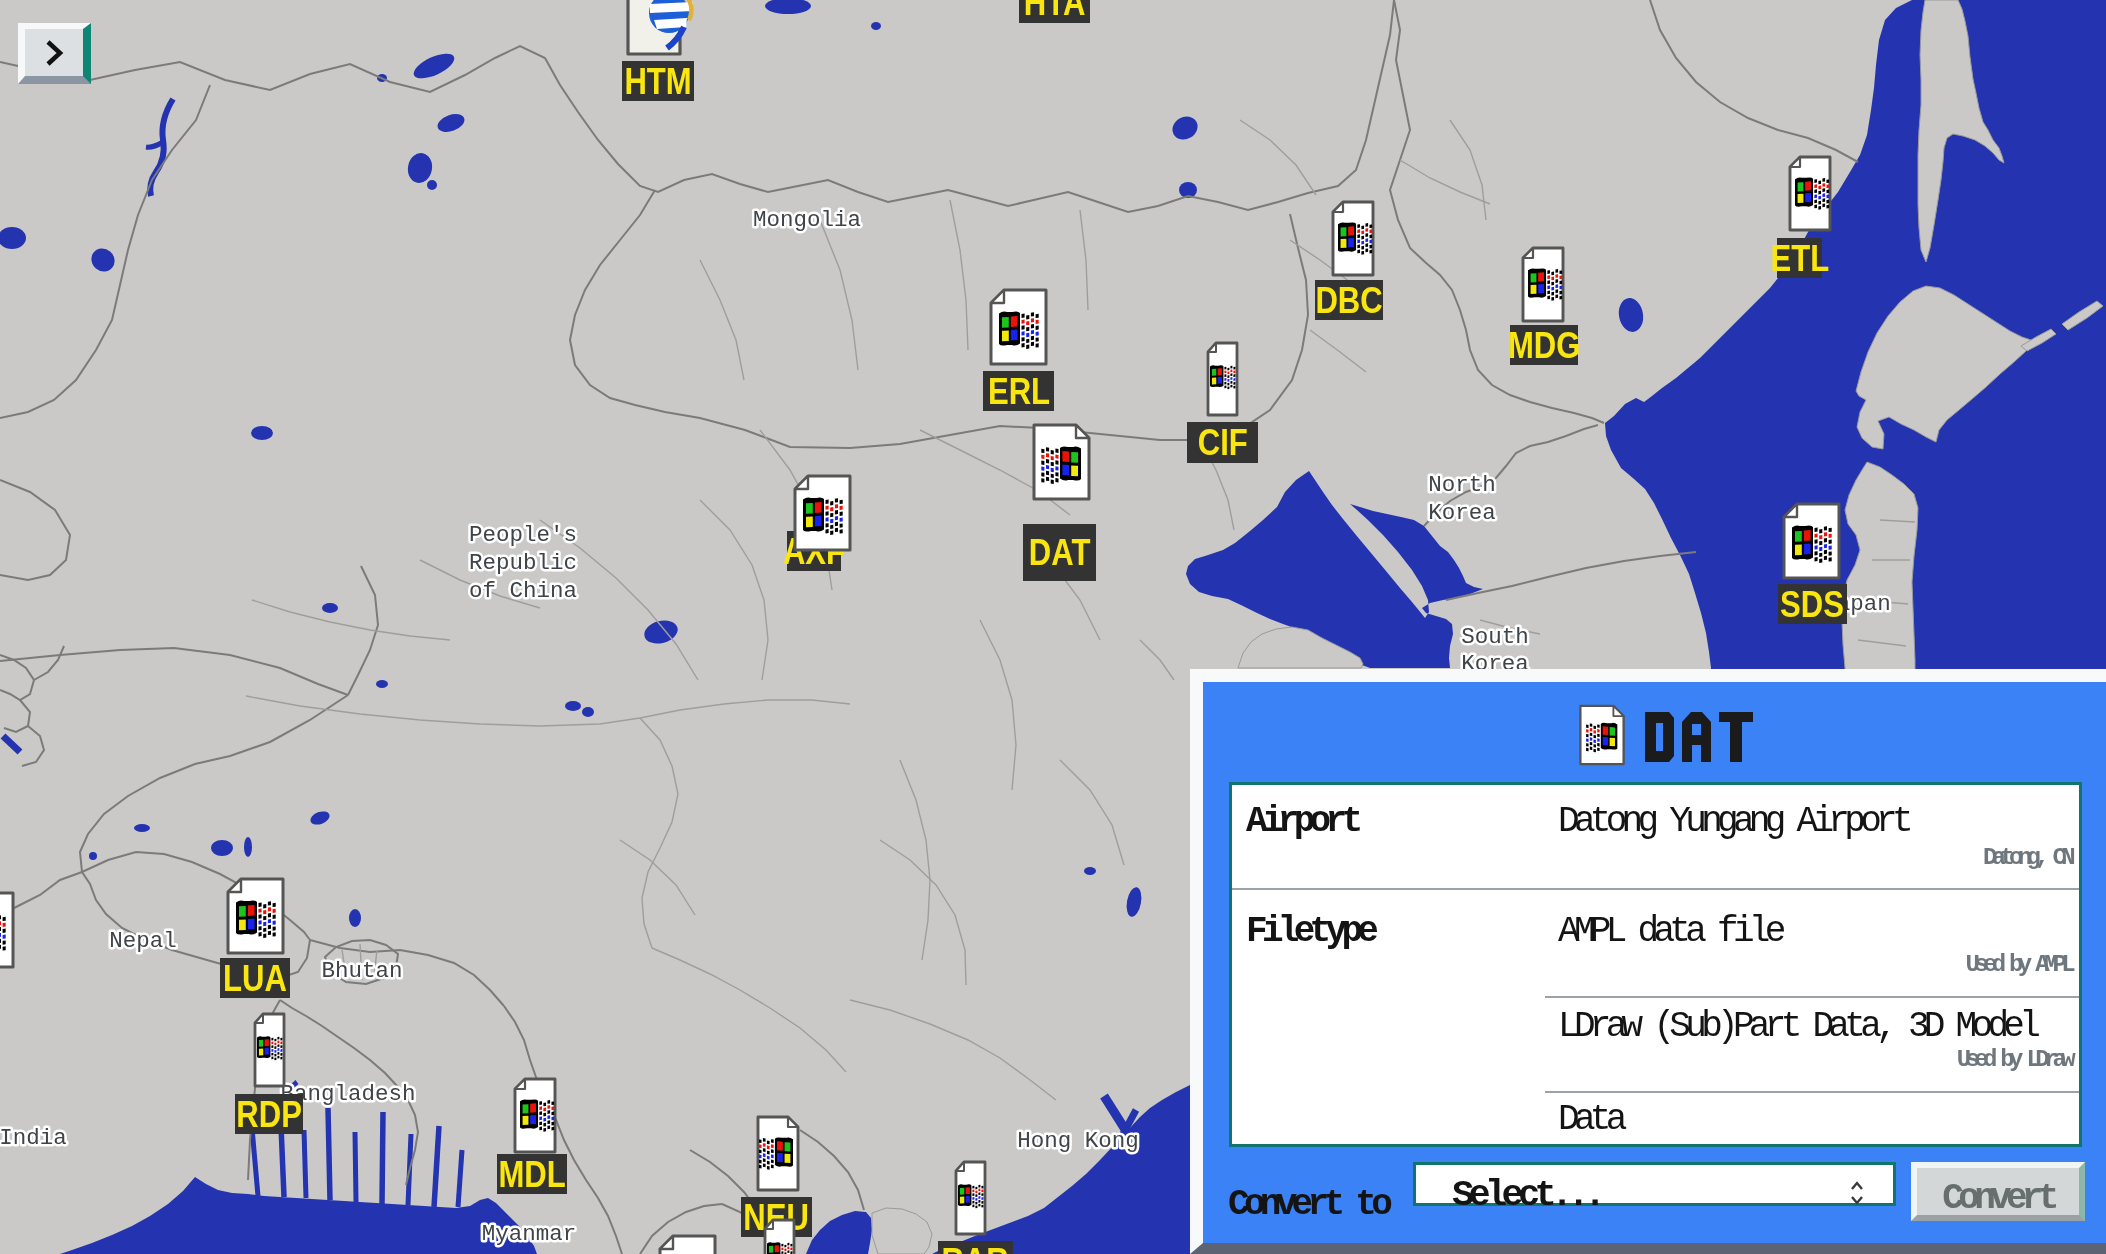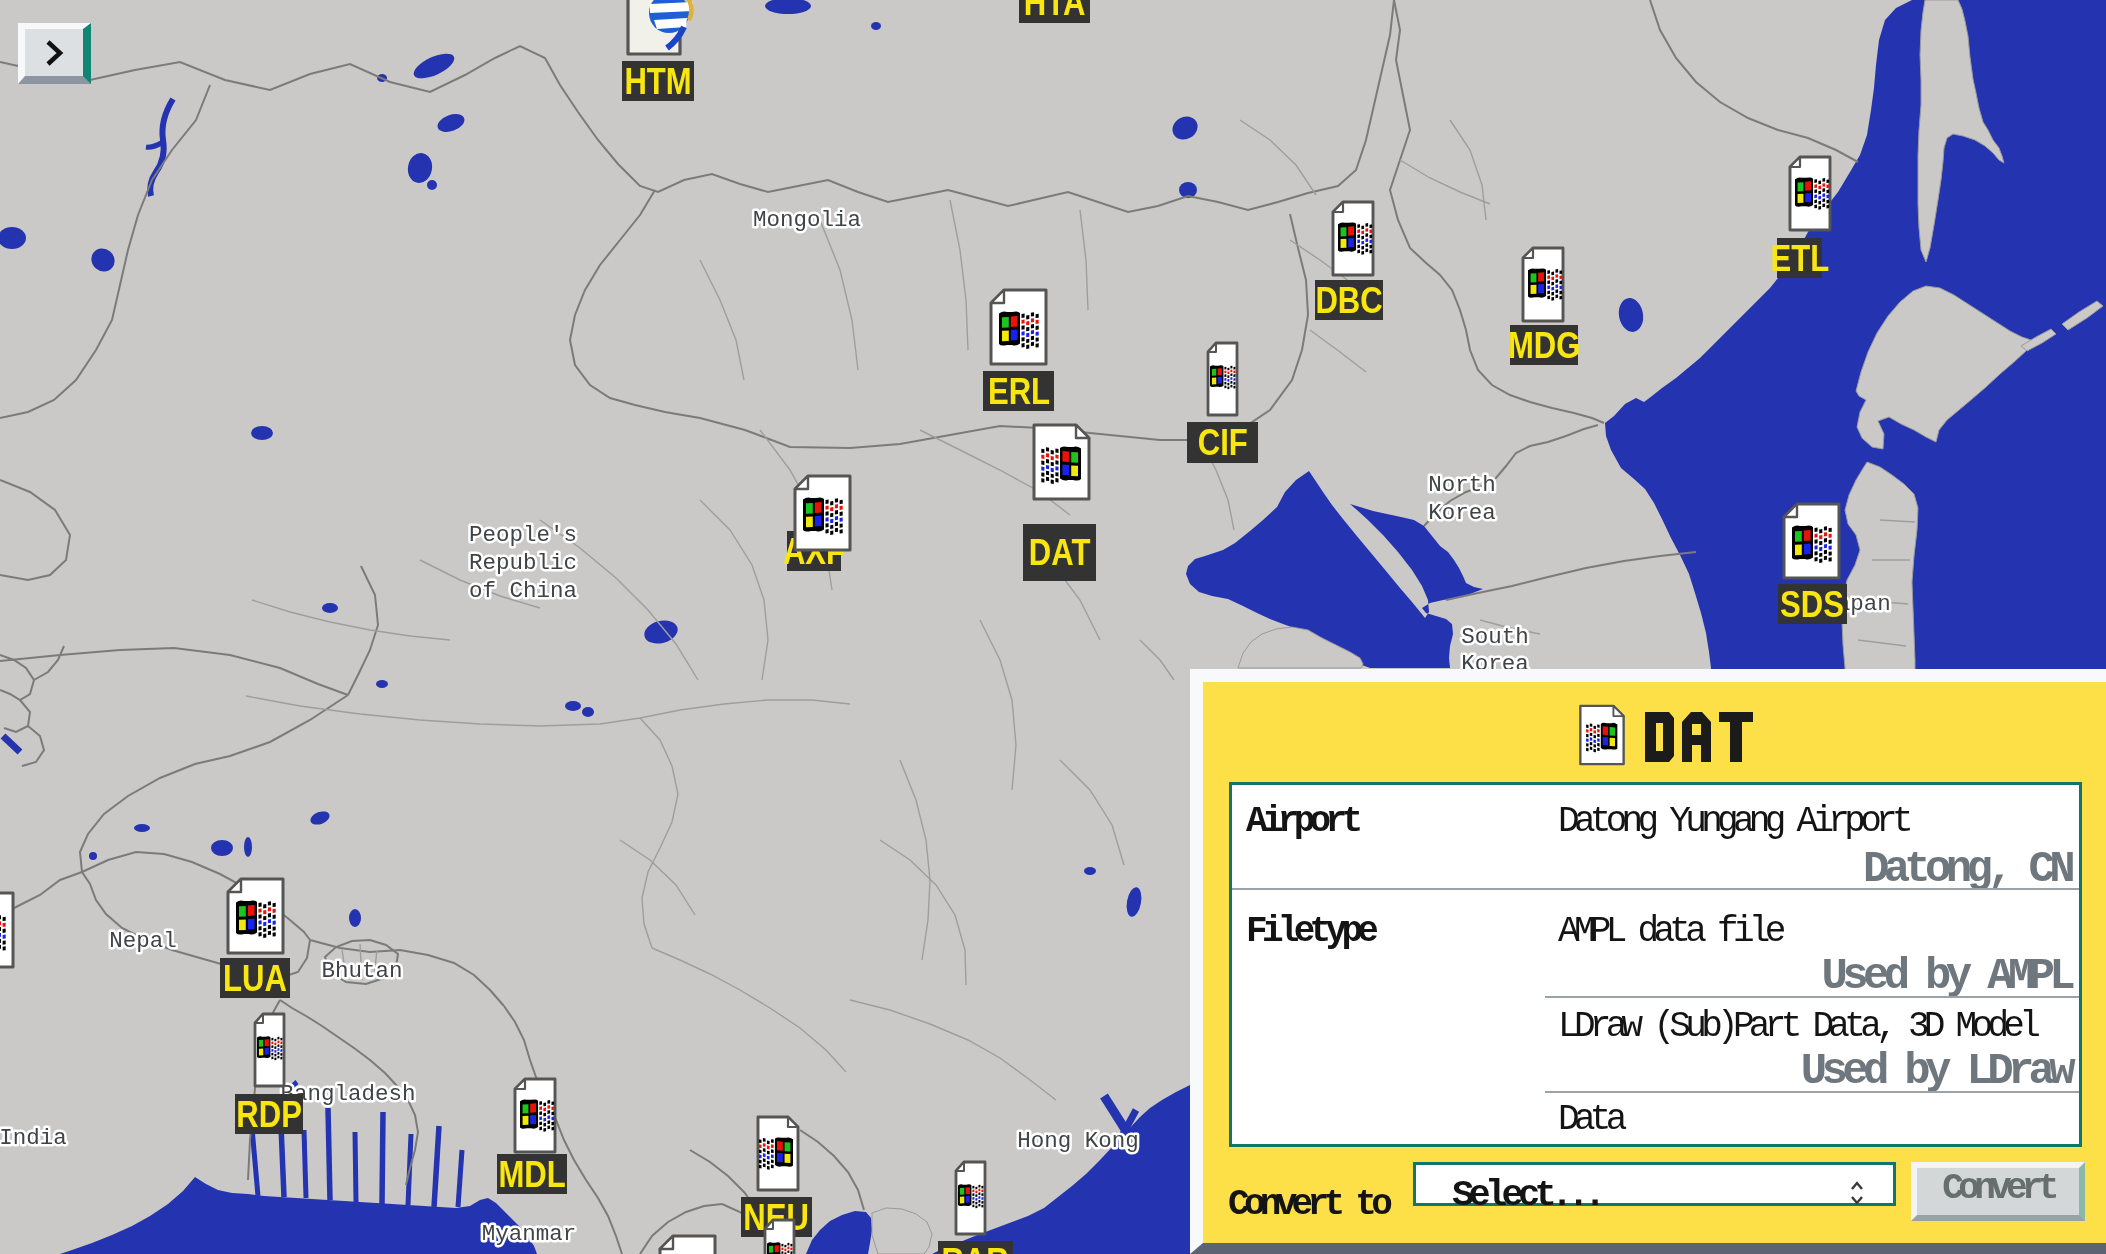--- a/index.html
+++ b/index.html
@@ -1,27 +1,27 @@
 <!DOCTYPE html>
 <html><head><meta charset="utf-8"><style>
 html,body{margin:0;padding:0;width:2106px;height:1254px;overflow:hidden;background:#cac9c7;position:relative;font-family:"Liberation Sans",sans-serif;}
 #stage{position:absolute;left:0;top:0;width:2106px;height:1254px;overflow:hidden;}
 .tag{position:absolute;background:#333333;display:flex;align-items:center;justify-content:center;z-index:30;}
 .tag span{color:#f9e611;font-weight:bold;font-size:37px;line-height:1;transform:scaleX(0.84);letter-spacing:0px;font-family:"Liberation Sans",sans-serif;}
 .mlbl{font-family:"Liberation Mono",monospace;font-size:22.5px;fill:#3f4448;stroke:#ffffff;stroke-width:5px;paint-order:stroke;stroke-linejoin:round;}
-#panel{position:absolute;left:1190px;top:669px;width:916px;height:585px;background:#fde047;border-left:13px solid #f7f9fa;border-top:13px solid #f7f9fa;border-bottom:11px solid #5c6473;box-sizing:border-box;z-index:50;}
+#panel{position:absolute;left:1190px;top:669px;width:916px;height:585px;background:#3b82f6;border-left:13px solid #f7f9fa;border-top:13px solid #f7f9fa;border-bottom:11px solid #5c6473;box-sizing:border-box;z-index:50;}
 #panel *{box-sizing:border-box;}
 #ptable{position:absolute;left:26px;top:100px;width:853px;height:365px;background:#ffffff;border:3px solid #0f766e;font-family:"Liberation Mono",monospace;}
 .lcol{position:absolute;left:14px;font-weight:bold;font-size:36px;letter-spacing:-5.7px;color:#141414;white-space:pre;}
 .rval{position:absolute;left:326px;font-weight:normal;font-size:36px;letter-spacing:-5.7px;color:#141414;white-space:pre;text-align:center;}
-.rsub{position:absolute;right:9px;font-weight:bold;font-size:44px;letter-spacing:-5.7px;color:#6f777e;white-space:pre;text-align:center;}
+.rsub{position:absolute;right:9px;font-weight:bold;font-size:24px;letter-spacing:-5.7px;color:#6f777e;white-space:pre;text-align:center;}
 .hsep{position:absolute;height:2px;background:#9ba2a8;}
 #convlbl{position:absolute;left:25px;top:490px;font-family:"Liberation Mono",monospace;font-weight:bold;font-size:36px;letter-spacing:-5.7px;color:#141414;margin-top:12px;}
 #psel{position:absolute;left:210px;top:480px;width:483px;height:44px;background:#ffffff;border:3px solid #0f766e;font-family:"Liberation Mono",monospace;font-weight:bold;font-size:37px;letter-spacing:-5.7px;color:#141414;padding:9px 0 0 36px;}
-#pbtn{position:absolute;left:708px;top:480px;width:174px;height:59px;background:#d4d7d8;border-top:6px solid #f2f5f5;border-left:6px solid #f2f5f5;border-bottom:6px solid #9aa2a4;border-right:6px solid #8ab9a9;font-family:"Liberation Mono",monospace;font-weight:bold;font-size:36px;letter-spacing:-5.7px;color:#666e6e;text-align:center;}
+#pbtn{position:absolute;left:708px;top:480px;width:174px;height:59px;background:#d4d7d8;border-top:6px solid #f2f5f5;border-left:6px solid #f2f5f5;border-bottom:6px solid #9aa2a4;border-right:6px solid #8ab9a9;font-family:"Liberation Mono",monospace;font-weight:bold;font-size:36px;letter-spacing:-5.7px;color:#666e6e;text-align:center;padding-top:10px;}
 #toggle{position:absolute;left:18px;top:23px;width:73px;height:61px;background:#dde0e2;border-top:6px solid #f6f8f9;border-left:7px solid #f6f8f9;border-bottom:8px solid #8c96a2;border-right:8px solid #0f8573;box-sizing:border-box;z-index:40;display:flex;align-items:center;justify-content:center;}
 </style></head>
 <body>
 <div id="stage">
 <svg width="2106" height="1254" viewBox="0 0 2106 1254" style="position:absolute;left:0;top:0;z-index:1">
   <defs>
         <g id="icbig">
           <path d="M16,2 L58,2 L58,76 L3,76 L3,15 Z" fill="#ffffff" stroke="#555555" stroke-width="3.0" stroke-linejoin="round"></path>
           <path d="M16,2 L16,15 L3,15 Z" fill="#ffffff" stroke="#555555" stroke-width="2.4" stroke-linejoin="round"></path>
           <g transform="translate(11,23) scale(1.0)">

